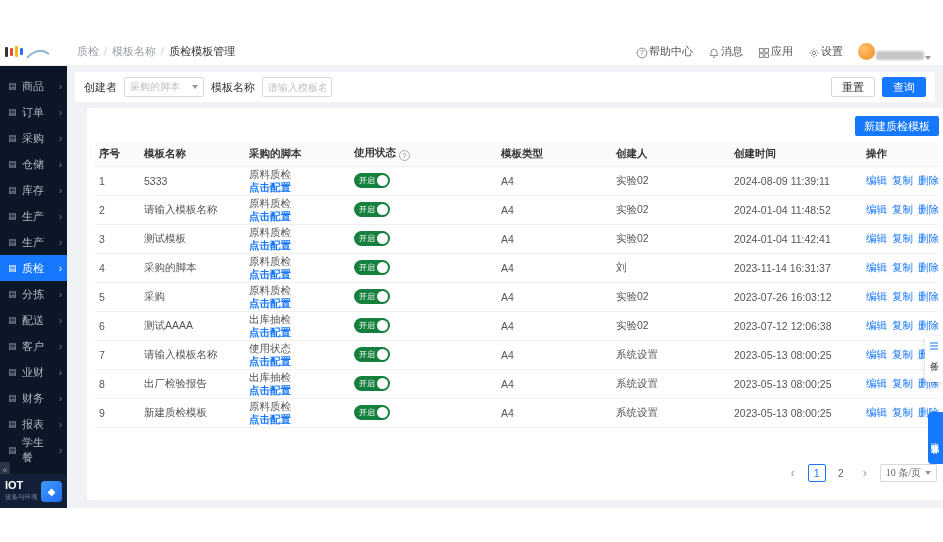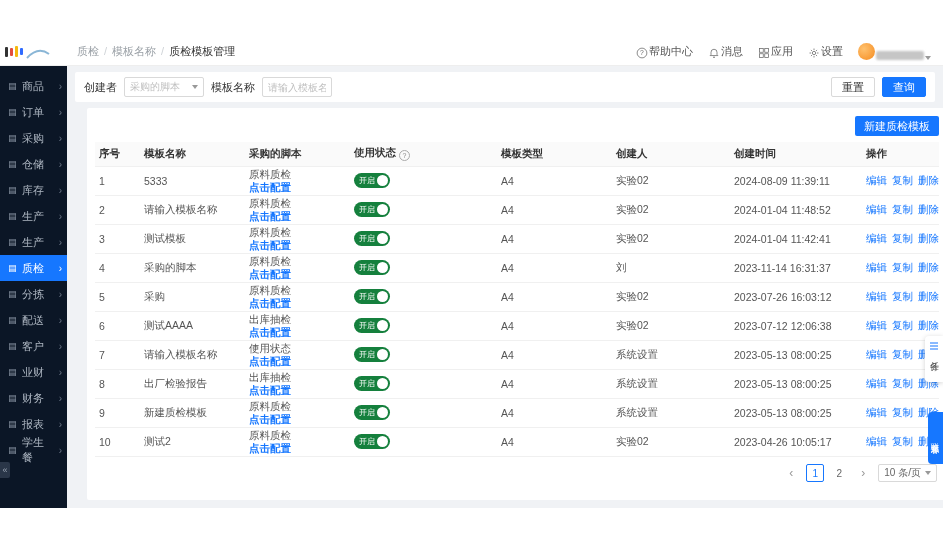--- a/index.html
+++ b/index.html
@@ -82,21 +82,21 @@
   .switch .knob { position:absolute; right:2px; top:2px; width:11px; height:11px; background:#fff; border-radius:50%; }
   .actions a { color:#1677ff; text-decoration:none; margin-right:5px; font-size:10.5px; }
   
   .pagination { position:absolute; right:10px; top:356px; display:flex; align-items:center; gap:6px;
                 font-size:10px; color:#666; }
   .page-btn { min-width:18px; height:18px; border-radius:2px; display:flex; align-items:center;
               justify-content:center; cursor:pointer; background:#fff; }
   .page-btn.arrow { color:#999; font-size:12px; }
   .page-btn.current { border:1px solid #1677ff; color:#1677ff; }
   .page-size { height:18px; border:1px solid #d9d9d9; border-radius:2px; padding:0 5px; display:flex;
-               align-items:center; gap:4px; color:#666; background:#fff; cursor:pointer; }
+               align-items:center; gap:4px; color:#666; background:#fff; cursor:pointer;font-family:Liberation Serif, serif; }
   
   .float-task { position:absolute; right:0; top:336px; width:18px; height:46px; background:#fff;
                 border-radius:4px 0 0 4px; box-shadow:0 1px 5px rgba(0,0,0,.18); display:flex;
                 flex-direction:column; align-items:center; padding-top:5px; gap:3px; cursor:pointer; z-index:6; }
   .float-task .vtext { writing-mode:vertical-rl; font-size:9px; color:#555; letter-spacing:1px; }
   .float-support { position:absolute; right:0; top:412px; width:15px; height:52px; background:#1677ff;
                    border-radius:4px 0 0 4px; color:#fff; display:flex; flex-direction:column;
                    align-items:center; justify-content:center; cursor:pointer; z-index:6; }
   .float-support .vtext { writing-mode:vertical-rl; font-size:8.5px; letter-spacing:1px; }
 </style>
@@ -229,20 +229,27 @@
     <span class="nlabel">报表</span>
     <span class="chev">›</span>
   </div>
       <div class="nav-item">
     <span class="nicon">▤</span>
     <span class="nlabel">学生餐</span>
     <span class="chev">›</span>
   </div>
     </div>
   <div class="collapse-handle">«</div>
+  <div class="side-footer">
+    <div class="iot-text">
+      <span class="iot-title">IOT</span>
+      <span class="iot-sub">设备与环境</span>
+    </div>
+    <span class="iot-logo">◆</span>
+  </div>
 </div>
 
 <div class="content">
 
   <div class="filter-card">
     <span class="flabel">创建者</span>
     <span class="select">
       <span>采购的脚本</span>
       <span class="tri-down"></span>
     </span>
@@ -435,38 +442,20 @@
       <span class="switch">
         <span class="on-text">开启</span>
         <span class="knob"></span>
       </span>
     </td>
     <td>A4</td>
     <td>系统设置</td>
     <td>2023-05-13 08:00:25</td>
     <td class="actions"><a href="#">编辑</a><a href="#">复制</a><a href="#">删除</a></td>
   </tr>
-          <tr>
-    <td>10</td>
-    <td>测试2</td>
-    <td>
-      <div class="stage-line">原料质检</div>
-      <div class="config-link">点击配置</div>
-    </td>
-    <td>
-      <span class="switch">
-        <span class="on-text">开启</span>
-        <span class="knob"></span>
-      </span>
-    </td>
-    <td>A4</td>
-    <td>实验02</td>
-    <td>2023-04-26 10:05:17</td>
-    <td class="actions"><a href="#">编辑</a><a href="#">复制</a><a href="#">删除</a></td>
-  </tr>
         </tbody>
     </table>
 
     <div class="pagination">
       <span class="page-btn arrow">‹</span>
       <span style="display:flex;gap:6px">
           <span class="page-btn current">1</span>
           <span class="page-btn">2</span>
         </span>
       <span class="page-btn arrow">›</span>

